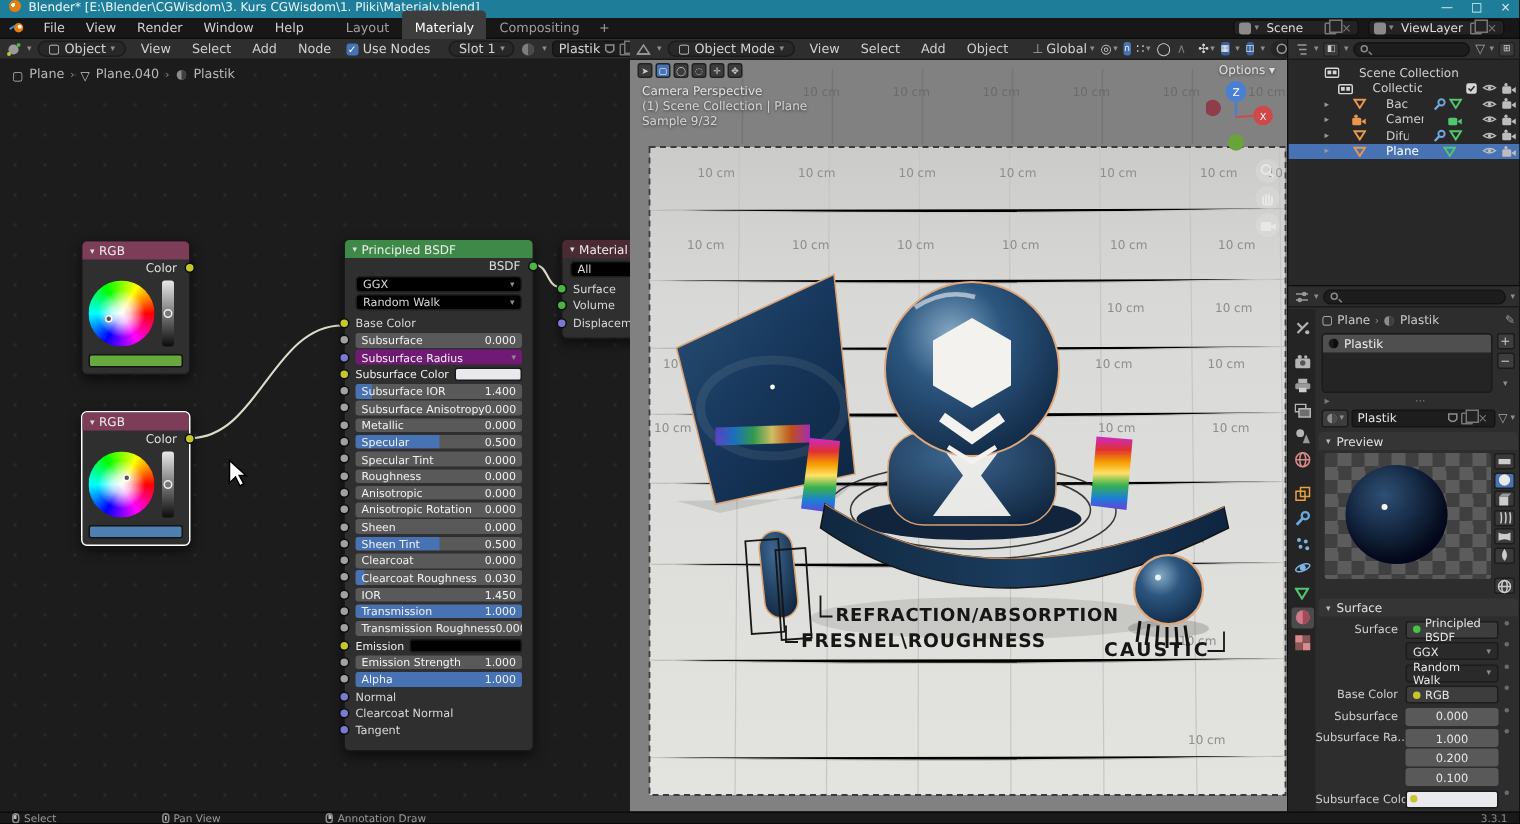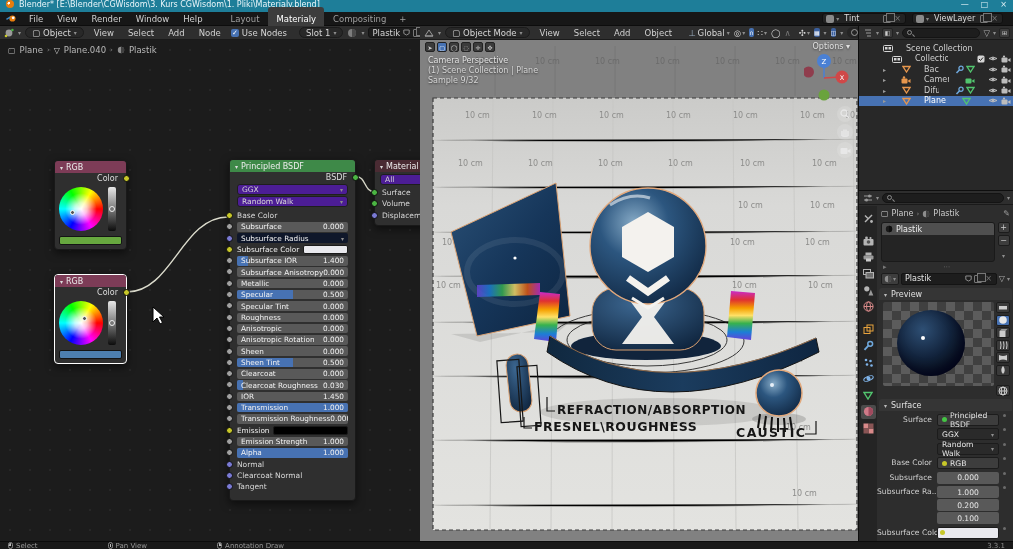--- a/index.html
+++ b/index.html
@@ -59,29 +59,29 @@
 .out-row .socket{right:-4px;top:2px}
 
 .rgb-body{display:flex;padding:3px 4px 0 4px;gap:5px}
 .wheel{width:44px;height:44px;border-radius:50%;position:relative;flex:none;
 background:radial-gradient(circle closest-side,#fff 0%,rgba(255,255,255,.75) 28%,rgba(255,255,255,0) 72%),conic-gradient(from 90deg,#f00,#f0f,#00f,#0ff,#0f0,#ff0,#f00)}
 .wheel-dot{position:absolute;width:5px;height:5px;border-radius:50%;background:#555;border:1.2px solid #fff}
 .vslider{width:8px;height:44px;border-radius:2px;background:linear-gradient(to bottom,#e8e8e8,#0c0c0c);position:relative;flex:none}
 .vs-dot{position:absolute;left:1px;top:19px;width:6px;height:6px;border-radius:50%;background:#777;border:1px solid #eee}
 .swatchbar{margin:5px 4px 4px 4px;height:9px;border-radius:2px;border:1px solid #141414}
 
-.bsdf-dd{margin:1px 7px;height:11px;background:#4c1d95;border:1px solid #1e1e1e;border-radius:3px;display:flex;align-items:center;justify-content:space-between;padding:0 4px;font-size:7.5px;color:#d8d8d8}
+.bsdf-dd{margin:1px 7px;height:11px;background:#000000;border:1px solid #1e1e1e;border-radius:3px;display:flex;align-items:center;justify-content:space-between;padding:0 4px;font-size:7.5px;color:#d8d8d8}
 .p-rows{padding:2px 0 5px 0}
 .p-row{position:relative;height:11.3px;display:flex;align-items:center;padding:0 7px}
 .p-row>.socket{left:-4px;top:2px}
 .p-row.lbl{font-size:7.5px;color:#d8d8d8}
 .widget{flex:1;height:9.5px;background:#595959;border-radius:2px;position:relative;overflow:hidden;display:flex;align-items:center;justify-content:space-between;padding:0 4px;font-size:7.3px;color:#f2f2f2}
 .widget .wfill{position:absolute;left:0;top:0;bottom:0;background:#4772b3}
 .widget span{position:relative;z-index:1;white-space:nowrap}
-.widget.dd{background:#0f172a}
+.widget.dd{background:#701a75}
 .nswatch{flex:1;height:9.5px;border-radius:2px;border:1px solid #1a1a1a}
 .p-row .rowlab{font-size:7.3px;color:#f2f2f2;margin-right:4px;white-space:nowrap}
 
 .cursor-svg{position:absolute;z-index:9;pointer-events:none}
 .noodles{position:absolute;left:0;top:0;z-index:1;pointer-events:none}
 
 
 .vp{position:absolute;left:420px;top:0;width:438px;height:515px}
 .vp .ed-header{width:438px}
 .vp-canvas{position:absolute;left:0;top:14px;width:438px;height:501px;overflow:hidden;background:#818181}
@@ -198,21 +198,21 @@
     <span class="ws-tabs">
         <span class="ws-tab">Layout</span>
         <span class="ws-tab active">Materialy</span>
         <span class="ws-tab">Compositing</span>
       </span>
     <span class="ws-add">+</span>
     <span class="spacer"></span>
     <span class="id-widget">
       <span class="wicon"></span>
         <span class="chev">▾</span>
-      <span class="name">Tint</span>
+      <span class="name">Scene</span>
       <span class="mini-ic copy"></span>
       <span class="mini-x">×</span>
     </span>
     <span class="id-widget">
       <span class="wicon"></span>
         <span class="chev">▾</span>
       <span class="name">ViewLayer</span>
       <span class="mini-ic copy"></span>
       <span class="mini-x">×</span>
     </span>

